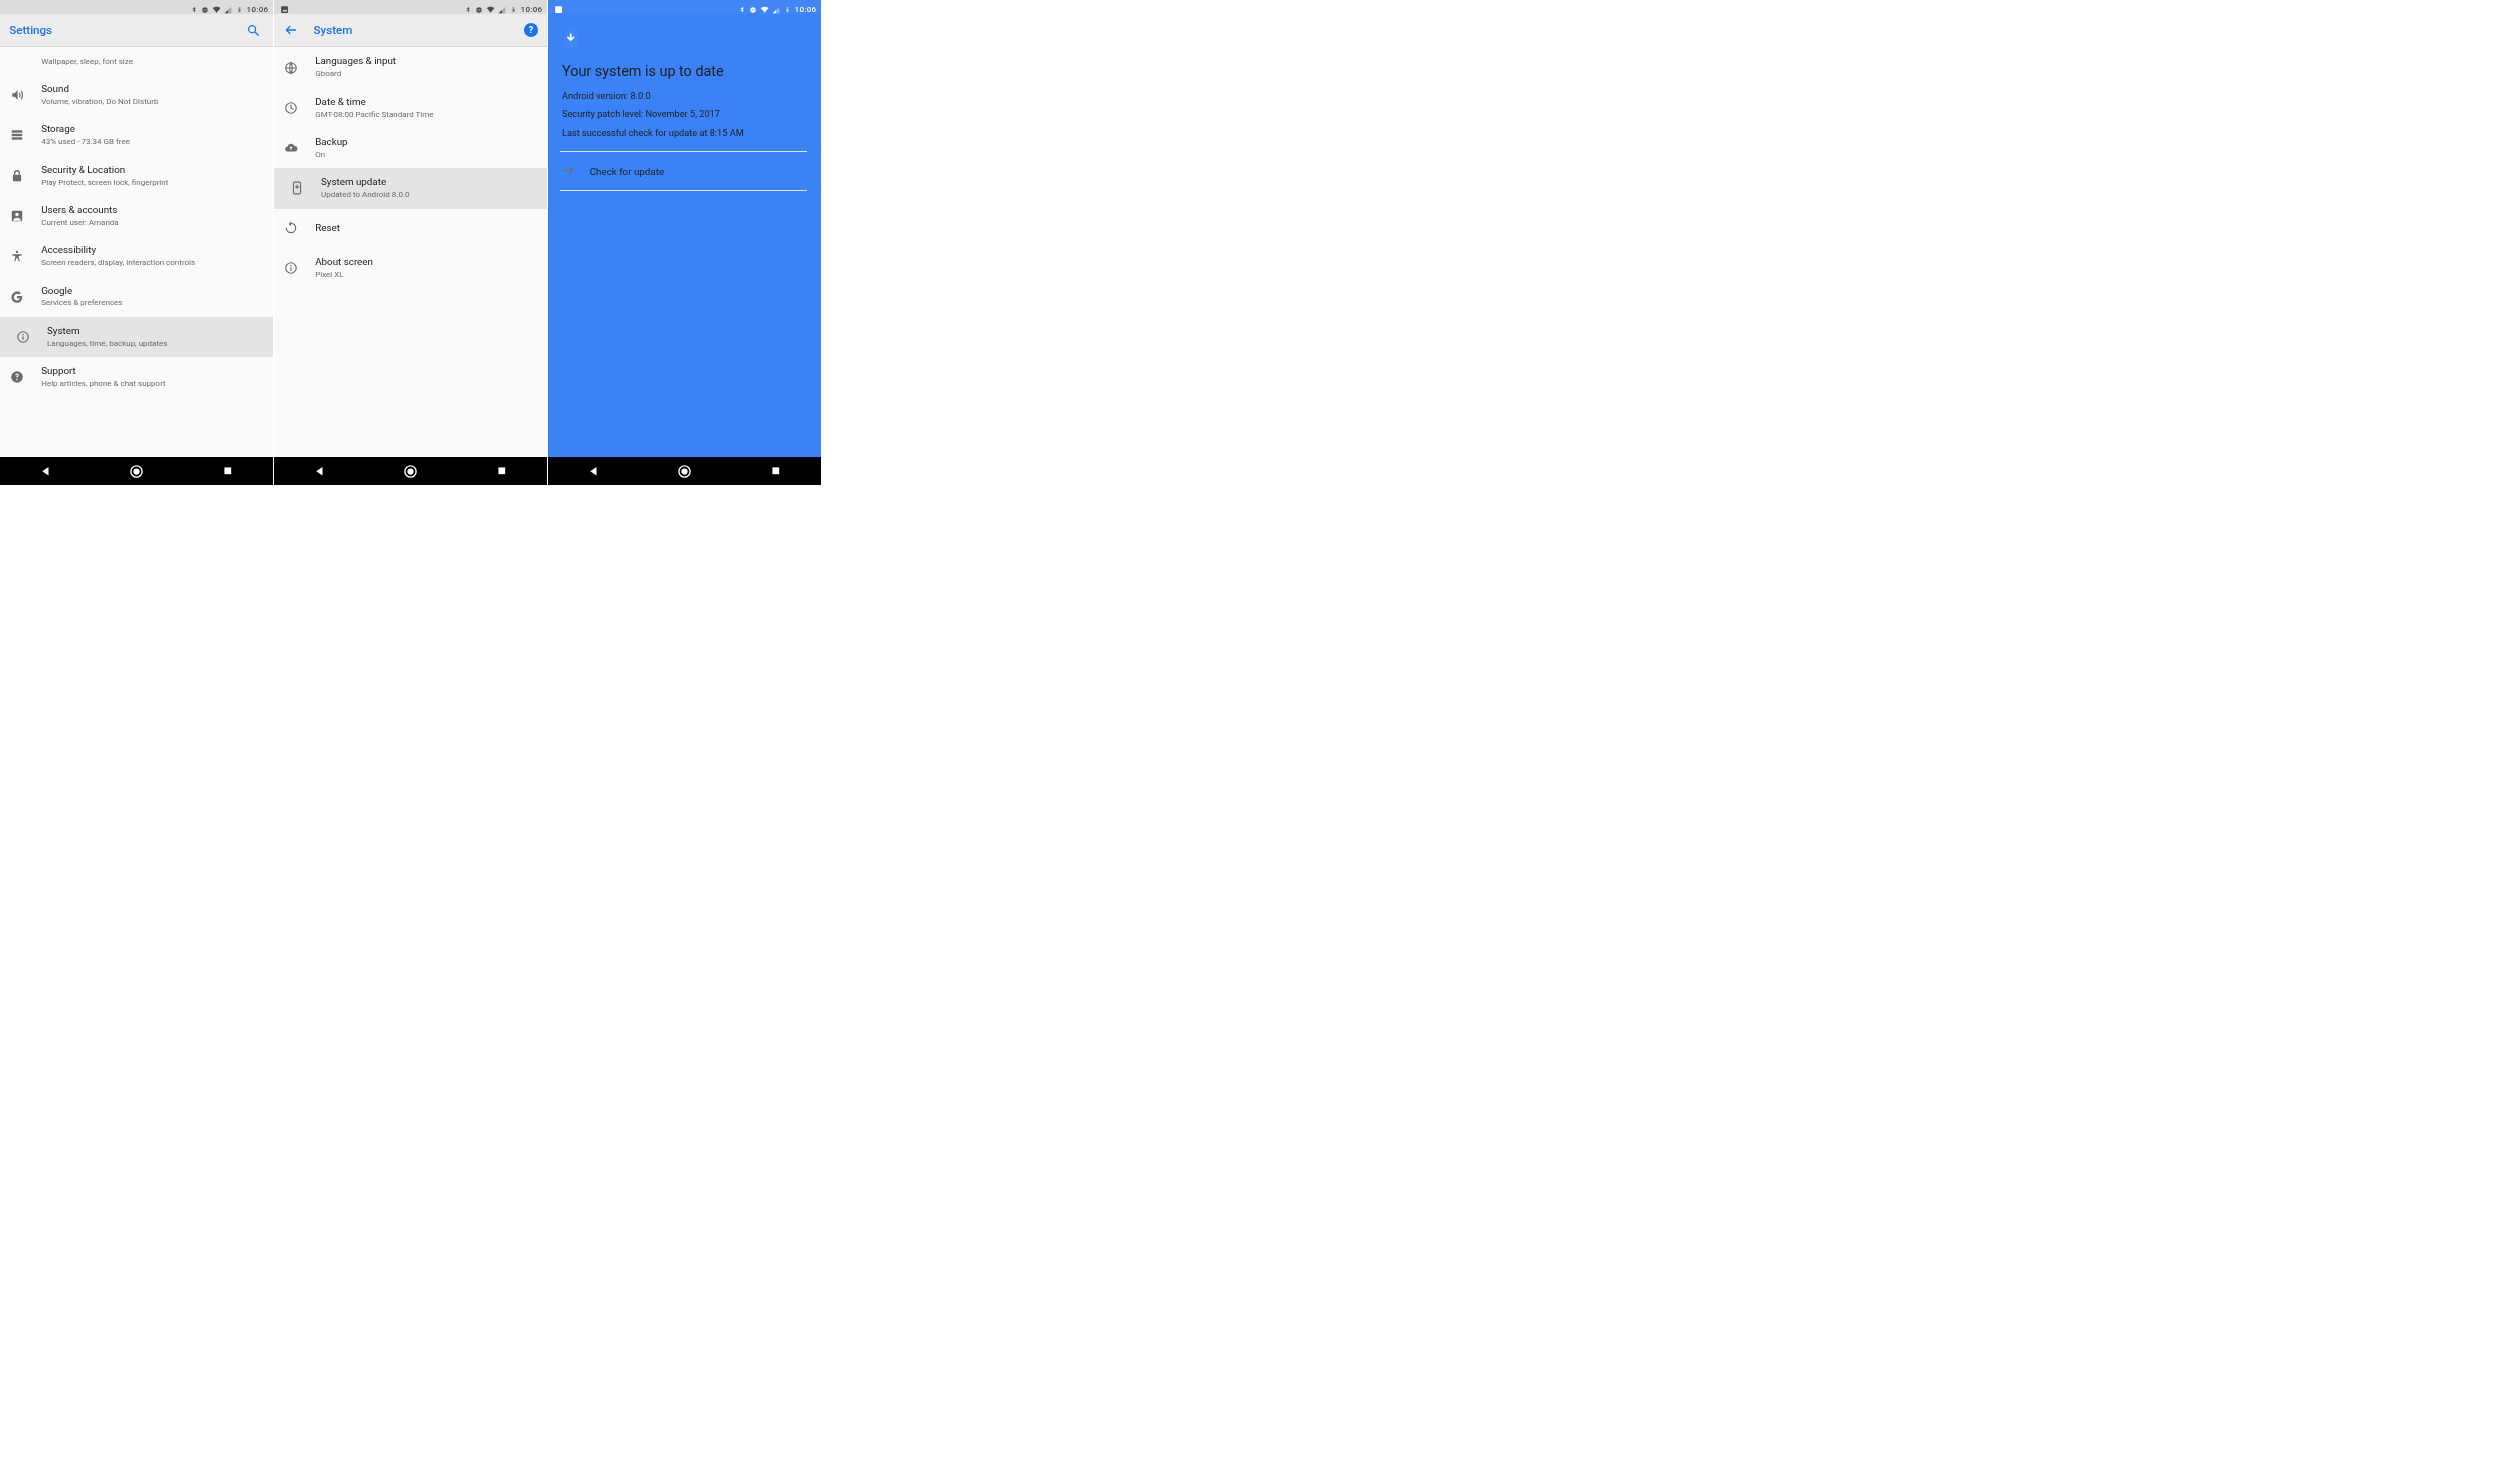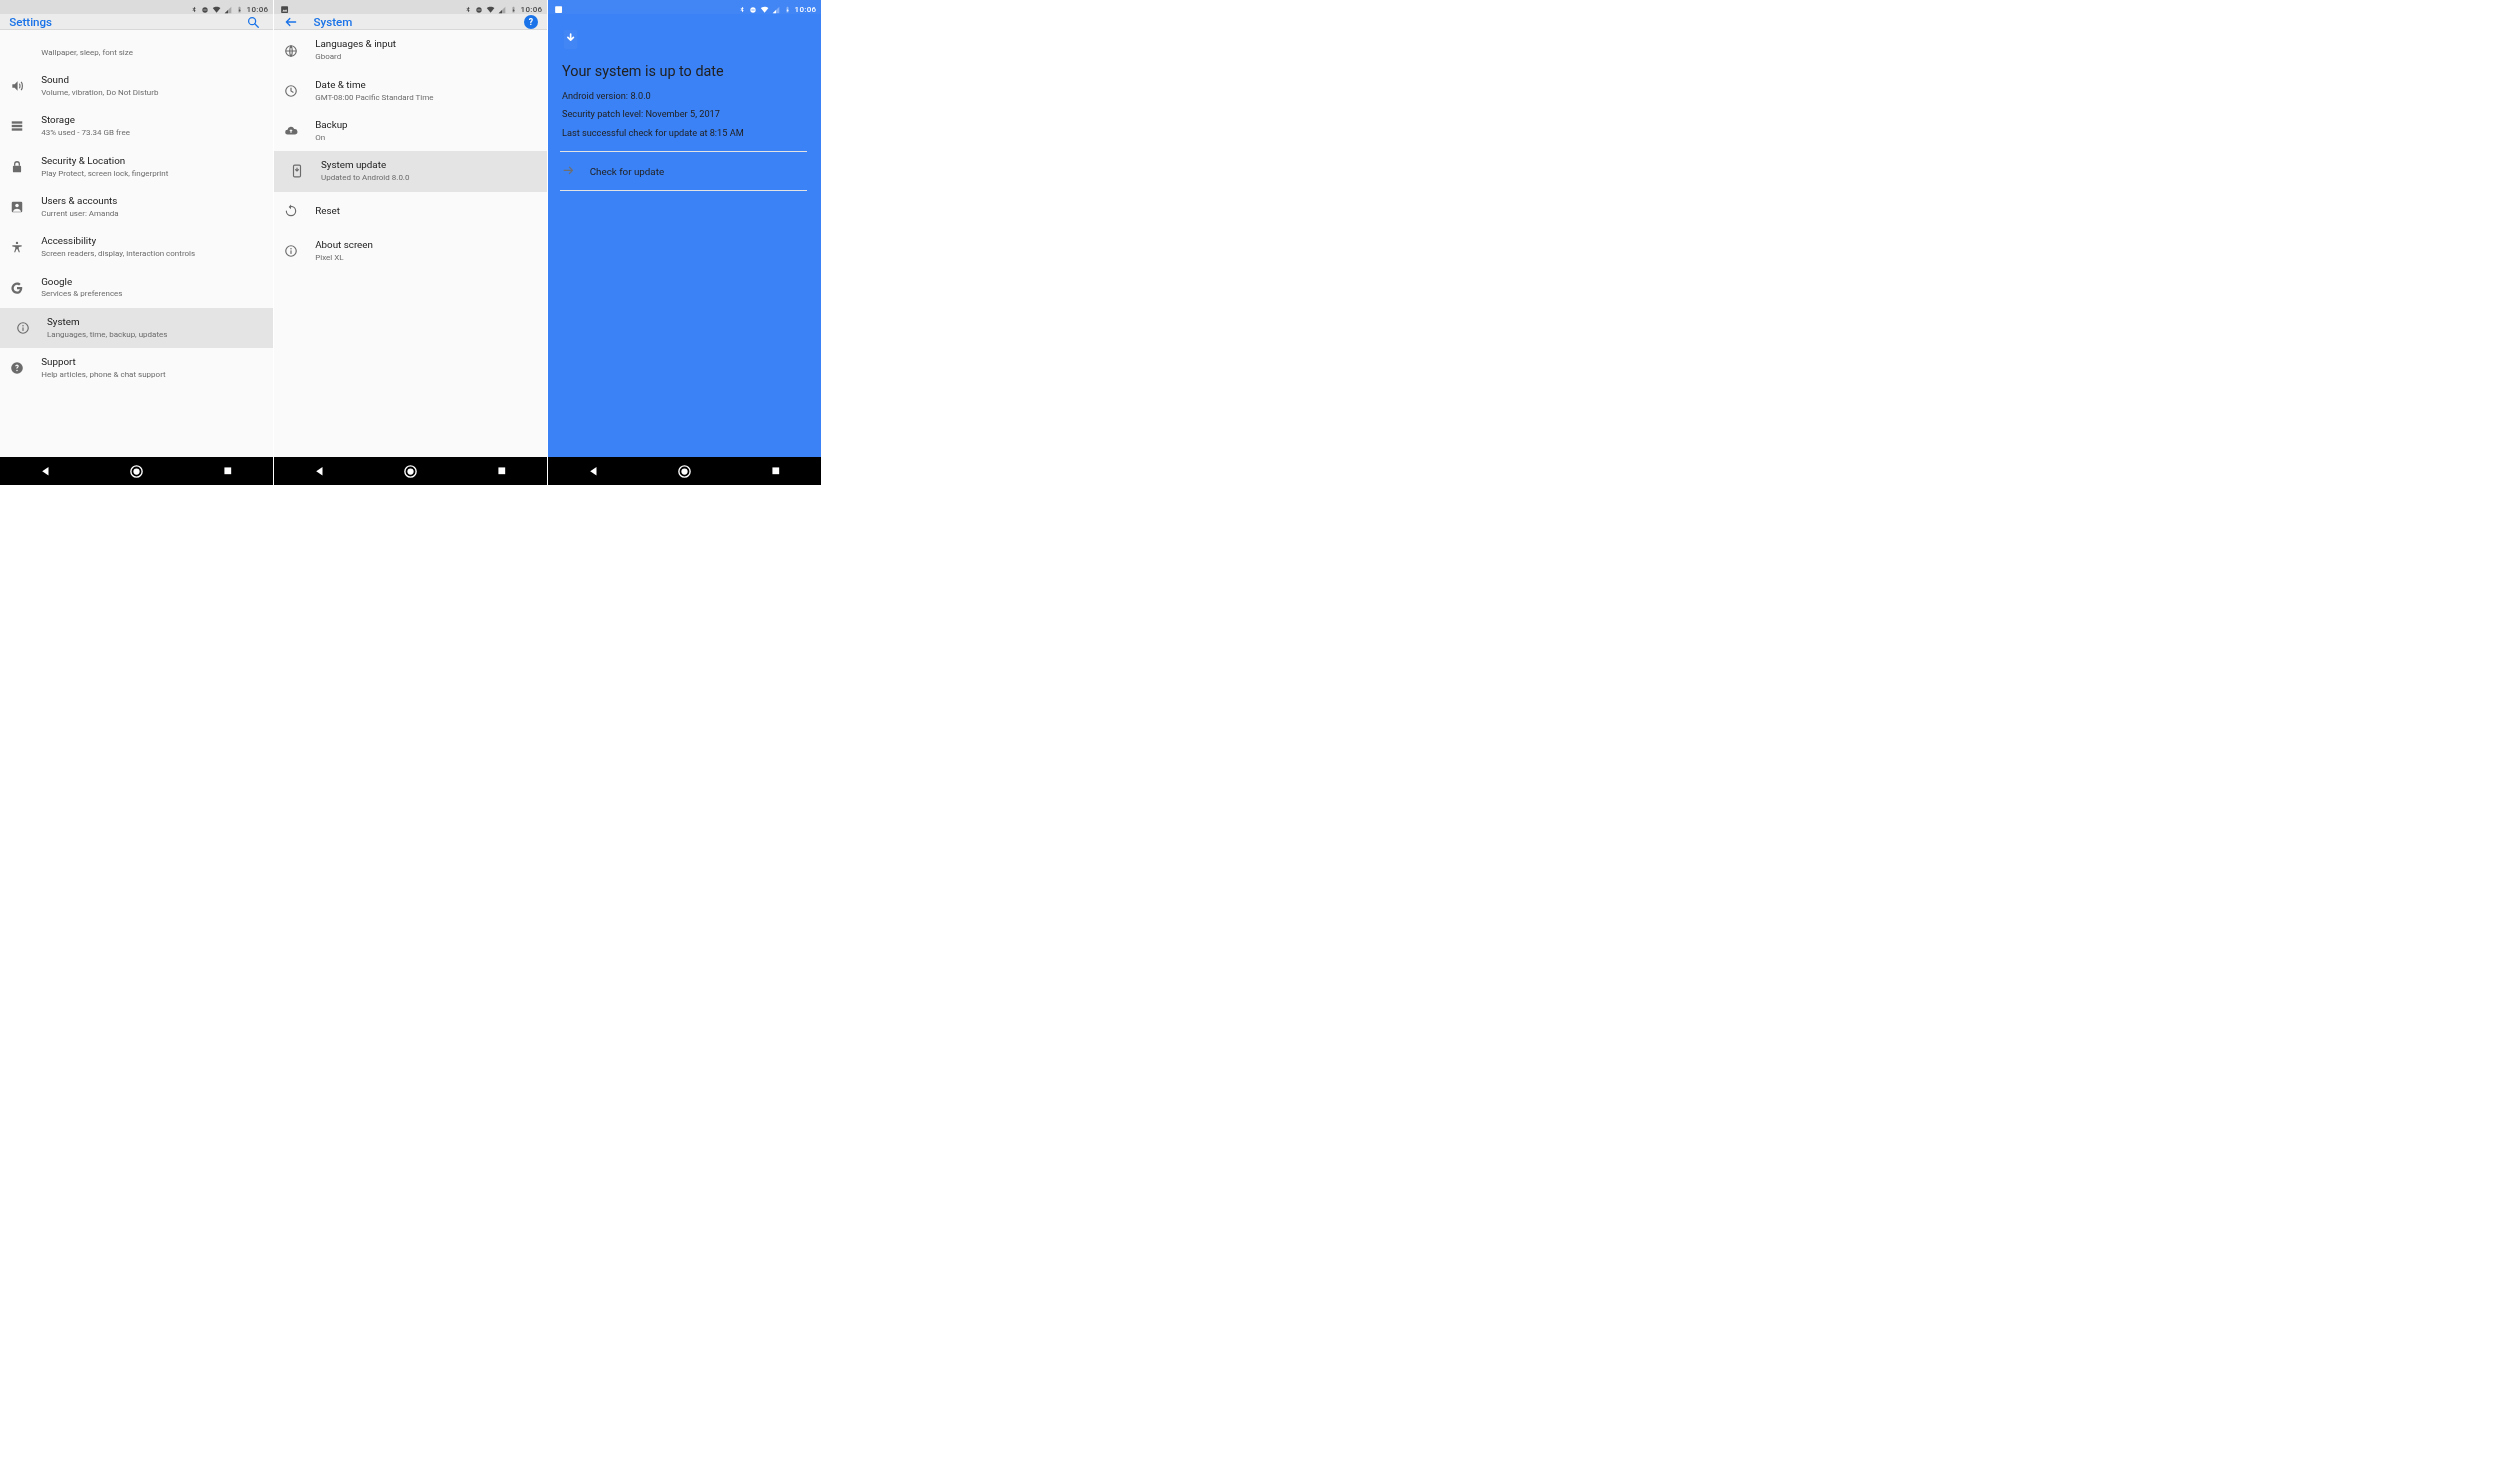--- a/index.html
+++ b/index.html
@@ -7,33 +7,33 @@
   .phone { width:274px; height:485px; display:flex; flex-direction:column; border-right:0.6px solid #fff; position:relative; }
   
   .statusbar { height:14.4px; display:flex; align-items:flex-end; justify-content:flex-end; padding:0 4.6px; gap:2.3px; font-size:8px; font-weight:500; }
   .statusbar.light { background:#dcdcdc; color:#4a4a4a; }
   .statusbar.blue  { background:#4285f4; color:#fff; }
   .statusbar .ic { width:9.2px; height:9.2px; display:inline-flex; align-items:center; justify-content:center; }
   .statusbar .ic svg { display:block; }
   .statusbar .left-ic { margin-right:auto; margin-left:1.2px; }
   .statusbar .clock { font-size:8px; letter-spacing:0.3px; }
   
-  .appbar { height:16px; background:#ececec; display:flex; align-items:center; padding:0 9.2px; border-bottom:0.6px solid #d8d8d8; }
+  .appbar { height:33px; background:#ececec; display:flex; align-items:center; padding:0 9.2px; border-bottom:0.6px solid #d8d8d8; }
   .appbar .title { color:#1a73e8; font-size:11.6px; font-weight:500; }
   .appbar .action-btn { margin-left:auto; width:21px; height:21px; display:flex; align-items:center; justify-content:center; color:#1a73e8; border-radius:50%; }
   .appbar .back-btn { width:21px; height:21px; display:flex; align-items:center; justify-content:center; color:#1a73e8; margin-right:11.6px; margin-left:-2.3px; }
   .appbar .help-btn { margin-left:auto; width:14px; height:14px; border-radius:50%; background:#1a73e8; color:#fff; font-weight:700; display:flex; align-items:center; justify-content:center; font-size:8.7px; }
   
   .content { flex:1; overflow:hidden; background:#fafafa; }
   .row { display:flex; align-items:center; padding:8px 9.2px 8px 9.2px; gap:16px; min-height:39px; }
   .row.selected { background:#e4e4e4;padding-left:15px; }
   .row .icon { width:16px; color:#6b6b6b; display:flex; align-items:center; justify-content:center; flex:0 0 16px; }
   .row .txt .t { font-size:9.8px; color:#212121; line-height:1.3; }
   .row .txt .s { font-size:8px; color:#6b6b6b; margin-top:1.2px; line-height:1.3; }
-  .row.partial { padding-top:16px; min-height:0; }
+  .row.partial { padding-top:8px; min-height:0; }
   .row.partial .icon { visibility:hidden; }
   
   .update-page { flex:1; background:#3b82f6; padding:15px 14px 0 14px; overflow:hidden; }
   .update-page .dl-ic { width:17.3px; height:21px; margin-bottom:12.7px; }
   .update-page h1 { font-size:14.4px; font-weight:400; color:#212121; margin-bottom:10.4px; }
   .update-page .line { font-size:9.2px; color:#212121; margin-bottom:1.2px;margin-top:7px; }
   .update-page .line.gap { margin-top:8px; }
   .update-row { display:flex; align-items:center; gap:15px; padding:11.6px 2.3px; border-top:0.6px solid #e3e3e3; border-bottom:0.6px solid #e3e3e3; margin-top:12.7px; margin-left:-2.3px; }
   .update-row .arrow { color:#6f6f6f; }
   .update-row .ulabel { font-size:9.8px; color:#212121; }

